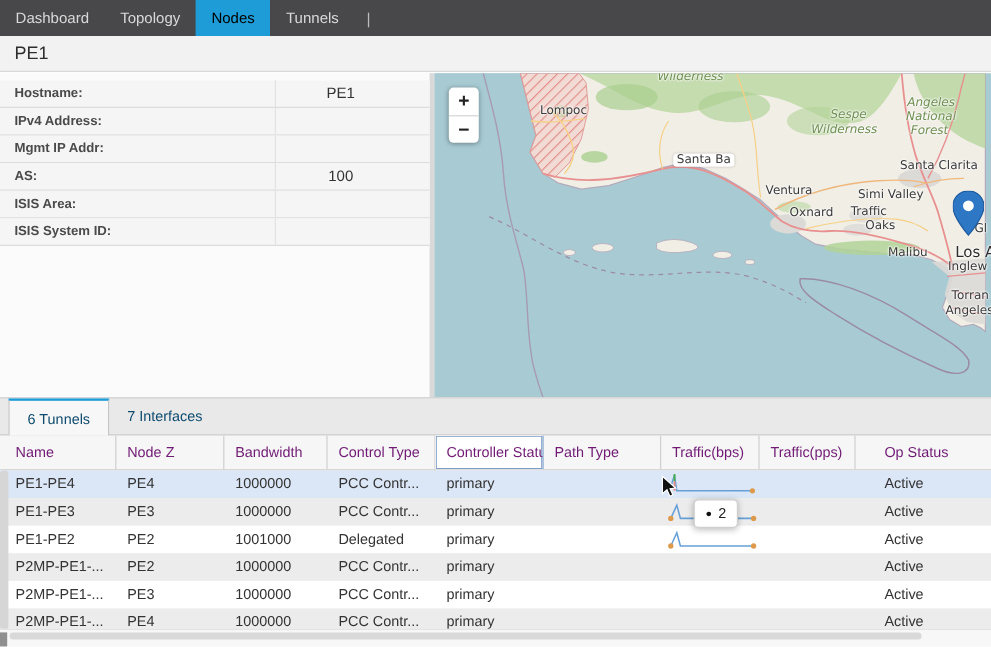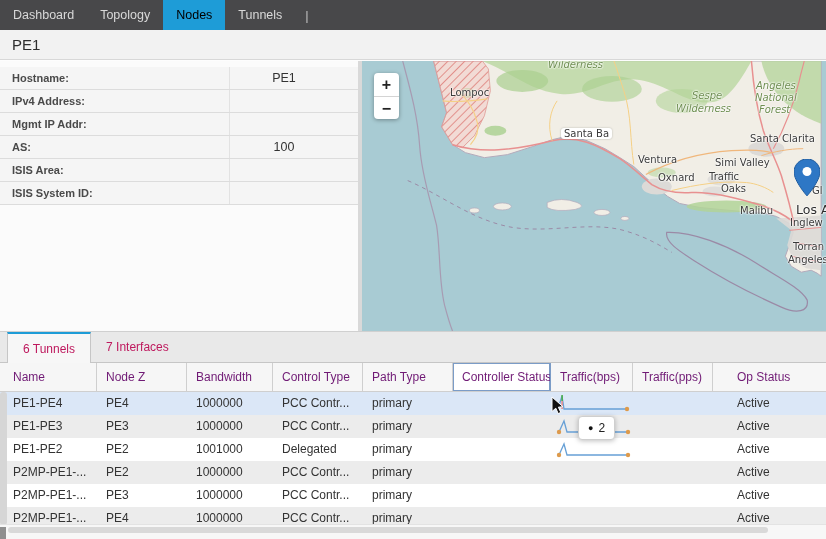--- a/index.html
+++ b/index.html
@@ -33,21 +33,21 @@
   .mlbl.pill { background:#fff; border-radius:3px; padding:0 3px; box-shadow:0 0 2px rgba(0,0,0,.25); }
   .zoomctl { position:absolute; left:12px; top:12px; width:25px; background:#fff; border-radius:4px;
              box-shadow:0 1px 4px rgba(0,0,0,.35); overflow:hidden; }
   .zoombtn { width:25px; height:23px; font-size:16px; font-weight:bold; color:#222; text-align:center; line-height:23px; cursor:pointer; }
   .zoombtn + .zoombtn { border-top:1px solid #d4d4d4; }
   .marker { position:absolute; left:432px; top:98px; }
 
   
   .bottomsec { position:absolute; left:0; top:331px; width:826px; height:208px; background:#fff; }
   .tabsbar { height:32px; background:#e9e9e9; border-top:1px solid #d0d0d0; border-bottom:1px solid #c6c6c6; display:flex; }
-  .tab { font-size:12px; color:#be185d; padding:0 15px; display:flex; align-items:center; cursor:pointer; }
+  .tab { font-size:12px; color:#0c4a6e; padding:0 15px; display:flex; align-items:center; cursor:pointer; }
   .tab.active { background:#f7f7f7; border-top:2px solid #1e9cd7; border-left:1px solid #c6c6c6; border-right:1px solid #c6c6c6; margin-left:7px; margin-bottom:-1px; }
 
   .grid { display:grid; grid-template-columns:97px 90px 86px 90px 90px 98px 82px 80px 1fr; }
   .thead { height:29px; background:#f6f6f6; border-bottom:1px solid #cfcfcf; }
   .th { font-size:12px; color:#701a75; line-height:28px; padding-left:9px; border-right:1px solid #cfcfcf; overflow:hidden; white-space:nowrap; cursor:pointer; }
   .th:first-child { padding-left:13px; }
   .th:last-child { border-right:none; padding-left:24px; }
   .th.focused { box-shadow:inset 0 0 0 1px #7b9cc7; background:#fff; border-right-color:#7b9cc7; }
 
   .trow { height:23px; }
@@ -217,22 +217,22 @@
     <div class="tabsbar">
       <div class="tab active">6 Tunnels</div>
       <div class="tab">7 Interfaces</div>
     </div>
 
     <div class="grid thead">
       <div class="th">Name</div>
       <div class="th">Node Z</div>
       <div class="th">Bandwidth</div>
       <div class="th">Control Type</div>
+      <div class="th focused">Controller Status</div>
       <div class="th">Path Type</div>
-      <div class="th focused">Controller Status</div>
       <div class="th">Traffic(bps)</div>
       <div class="th">Traffic(pps)</div>
       <div class="th">Op Status</div>
     </div>
 
     <div class="grid trow sel">
       <div class="td">PE1-PE4</div>
       <div class="td">PE4</div>
       <div class="td">1000000</div>
       <div class="td">PCC Contr...</div>

